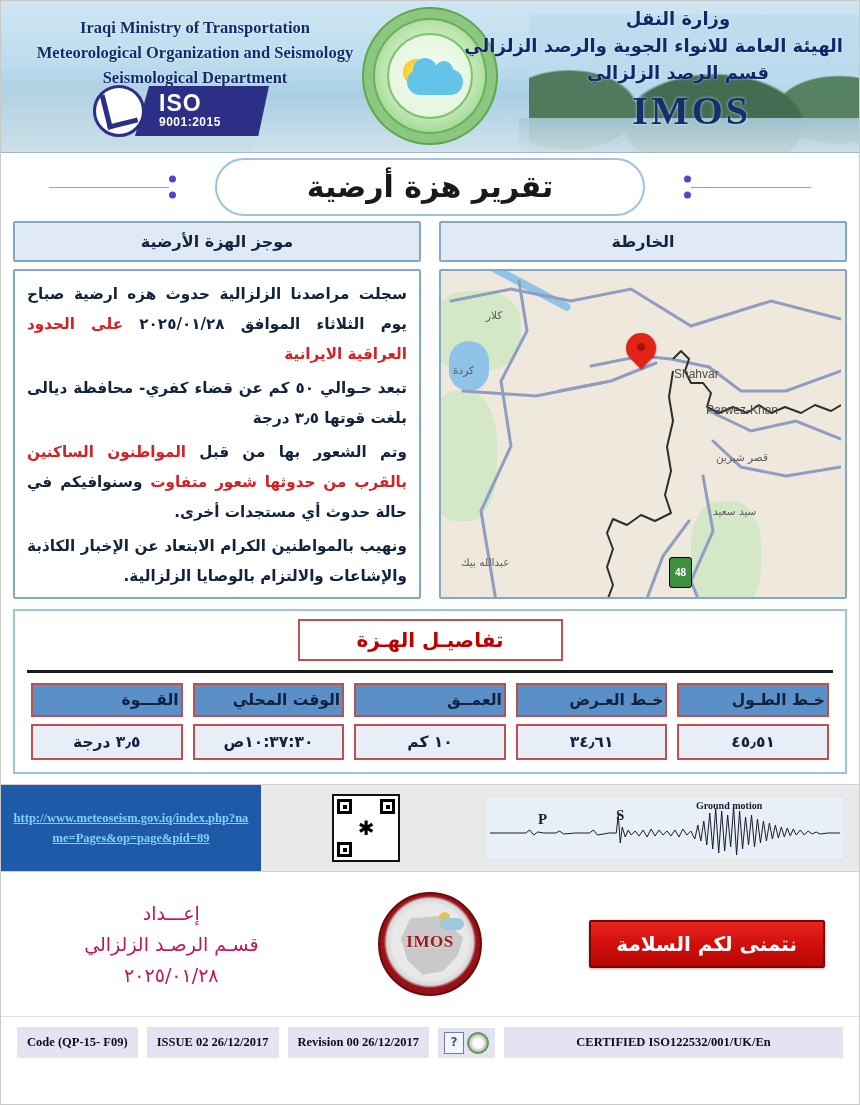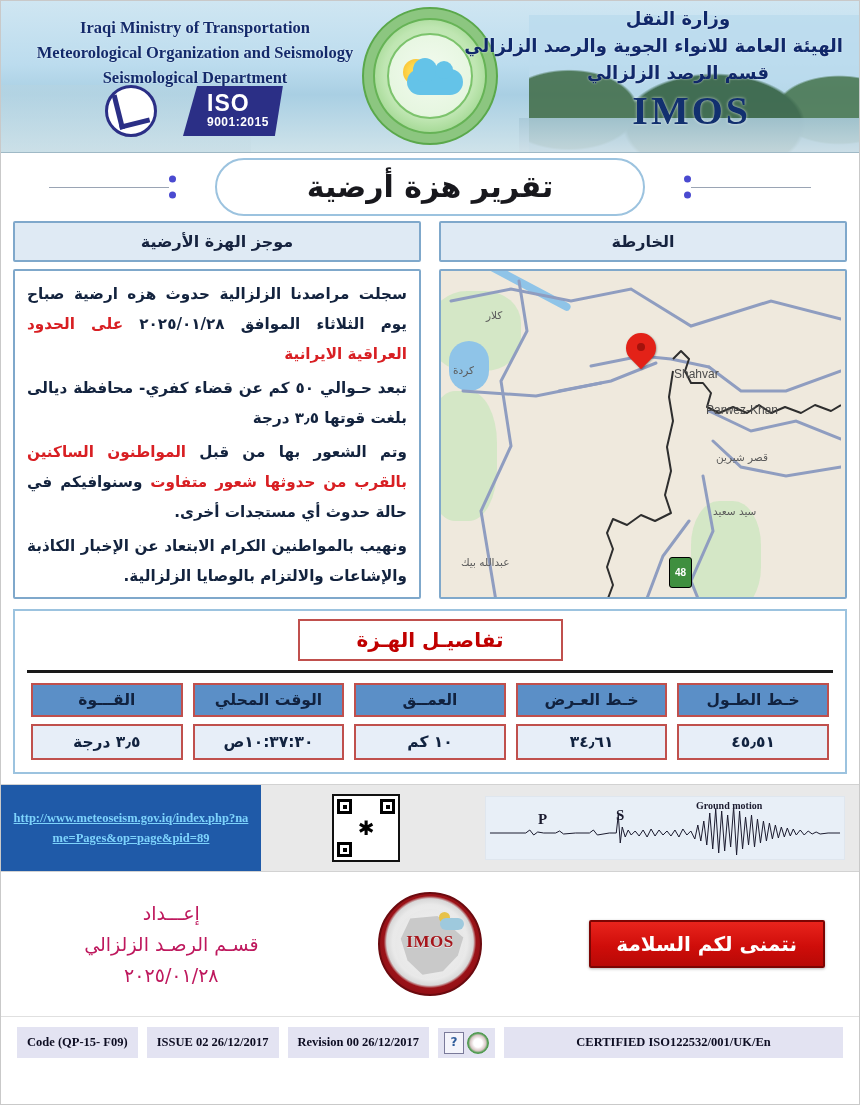--- a/index.html
+++ b/index.html
@@ -60,25 +60,24 @@
   .hdr-en div {
     color: #132a6b;
     font-weight: bold;
     font-size: 16.5px;
     line-height: 25px;
     text-shadow: 0 0 2px rgba(255,255,255,.75);
     white-space: nowrap;
   }
 
   .iso-badge {
-    position: absolute; left: 104px; top: 84px;
+    position: absolute; left: 92px; top: 84px;
     width: 176px; height: 52px;
     display: flex; align-items: center;
     direction: ltr;
-    gap: 36px;
   }
   .iso-circle {
     position: relative; width: 52px; height: 52px; border-radius: 50%;
     background: #ffffff;
     border: 3px solid #2b2f86;
     display: flex; align-items: center; justify-content: center;
     z-index: 3;
     flex: 0 0 auto;
   }
   .iso-circle::after {
@@ -275,21 +274,21 @@
   }
   .det-grid {
     display: flex; flex-direction: row-reverse; gap: 10px;
     padding: 0 6px;
   }
   .det-cell { flex: 1 1 0; min-width: 0; }
   .det-h {
     border: 2px solid #c0504d;
     background: #5b8fc7;
     color: #11223f; font-weight: bold; font-size: 15.5px;
-    text-align: center; padding: 6px 2px;
+    padding: 6px 2px;
     white-space: nowrap; overflow: hidden;
   }
   .det-v {
     margin-top: 7px;
     border: 2px solid #c0504d;
     background: #e7eef8;
     color: #11223f; font-weight: bold; font-size: 15.5px;
     text-align: center; padding: 7px 2px;
     white-space: nowrap; overflow: hidden;
   }

